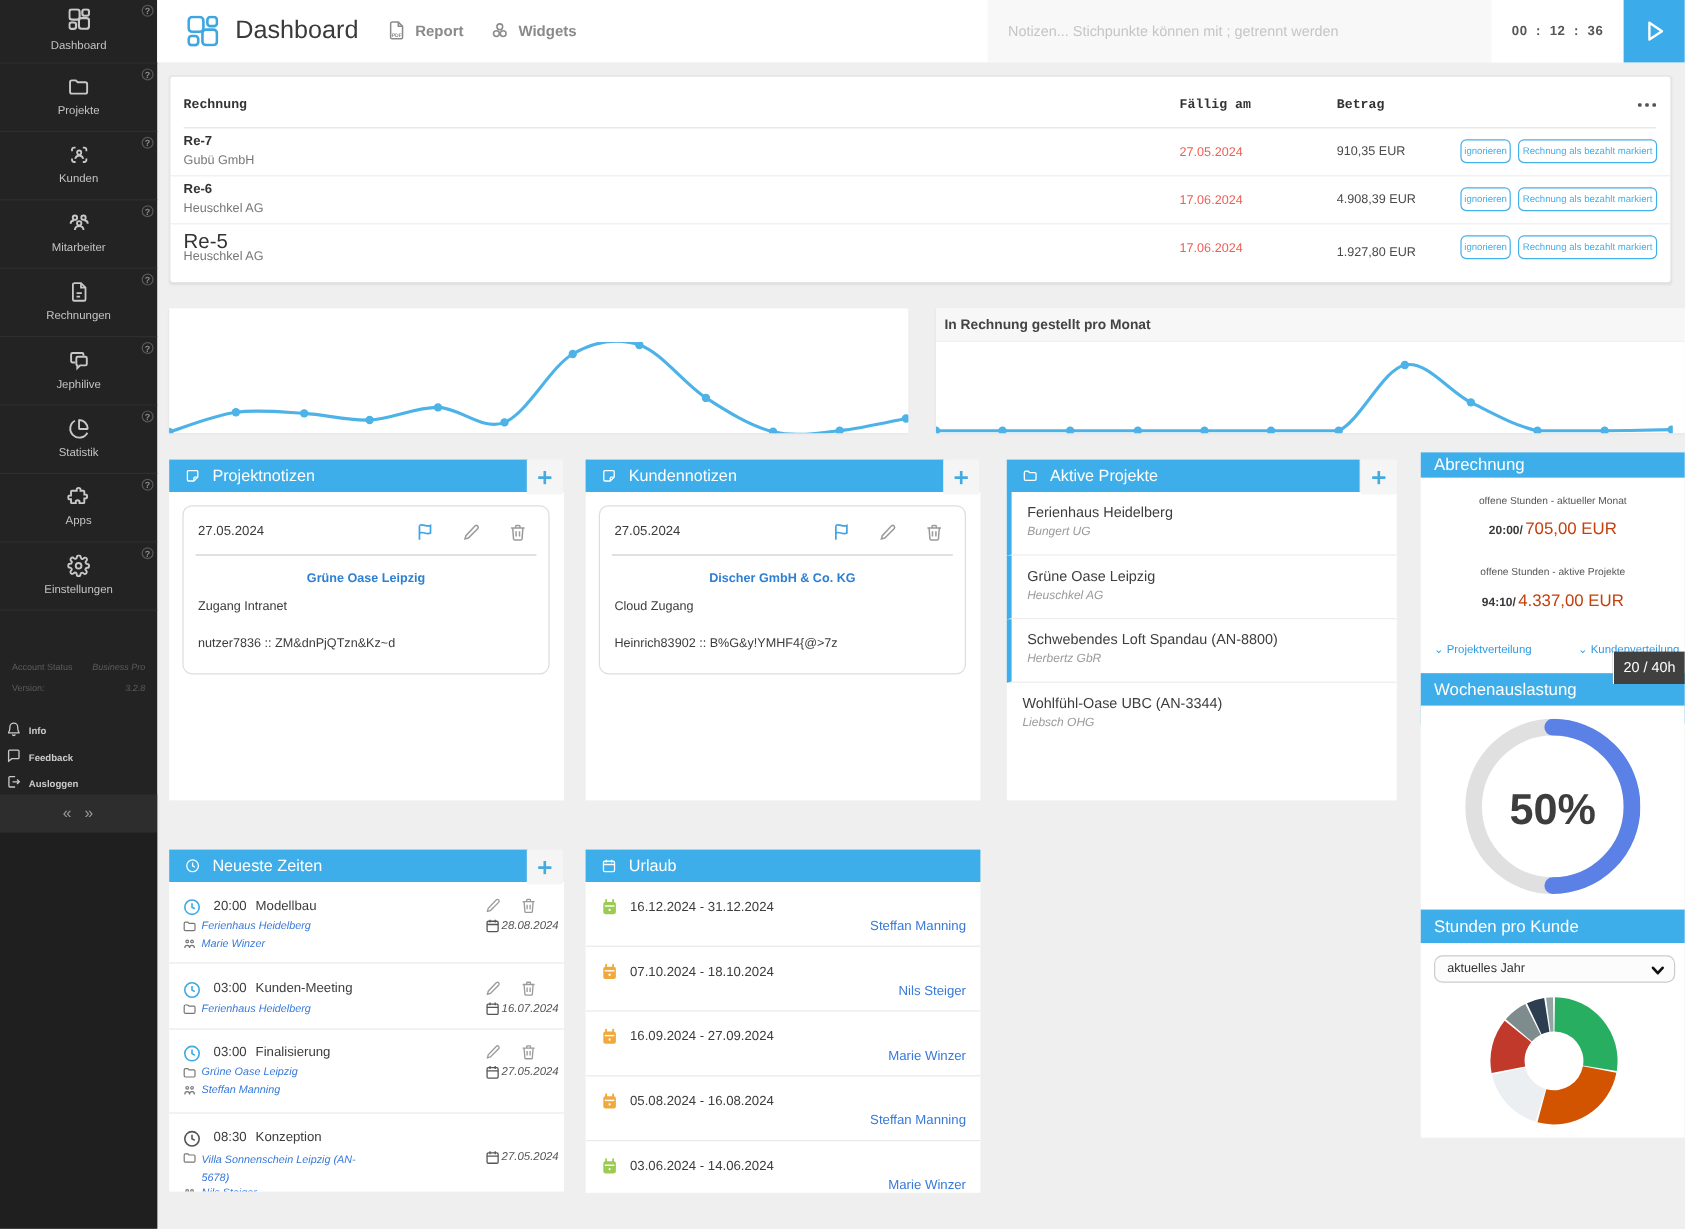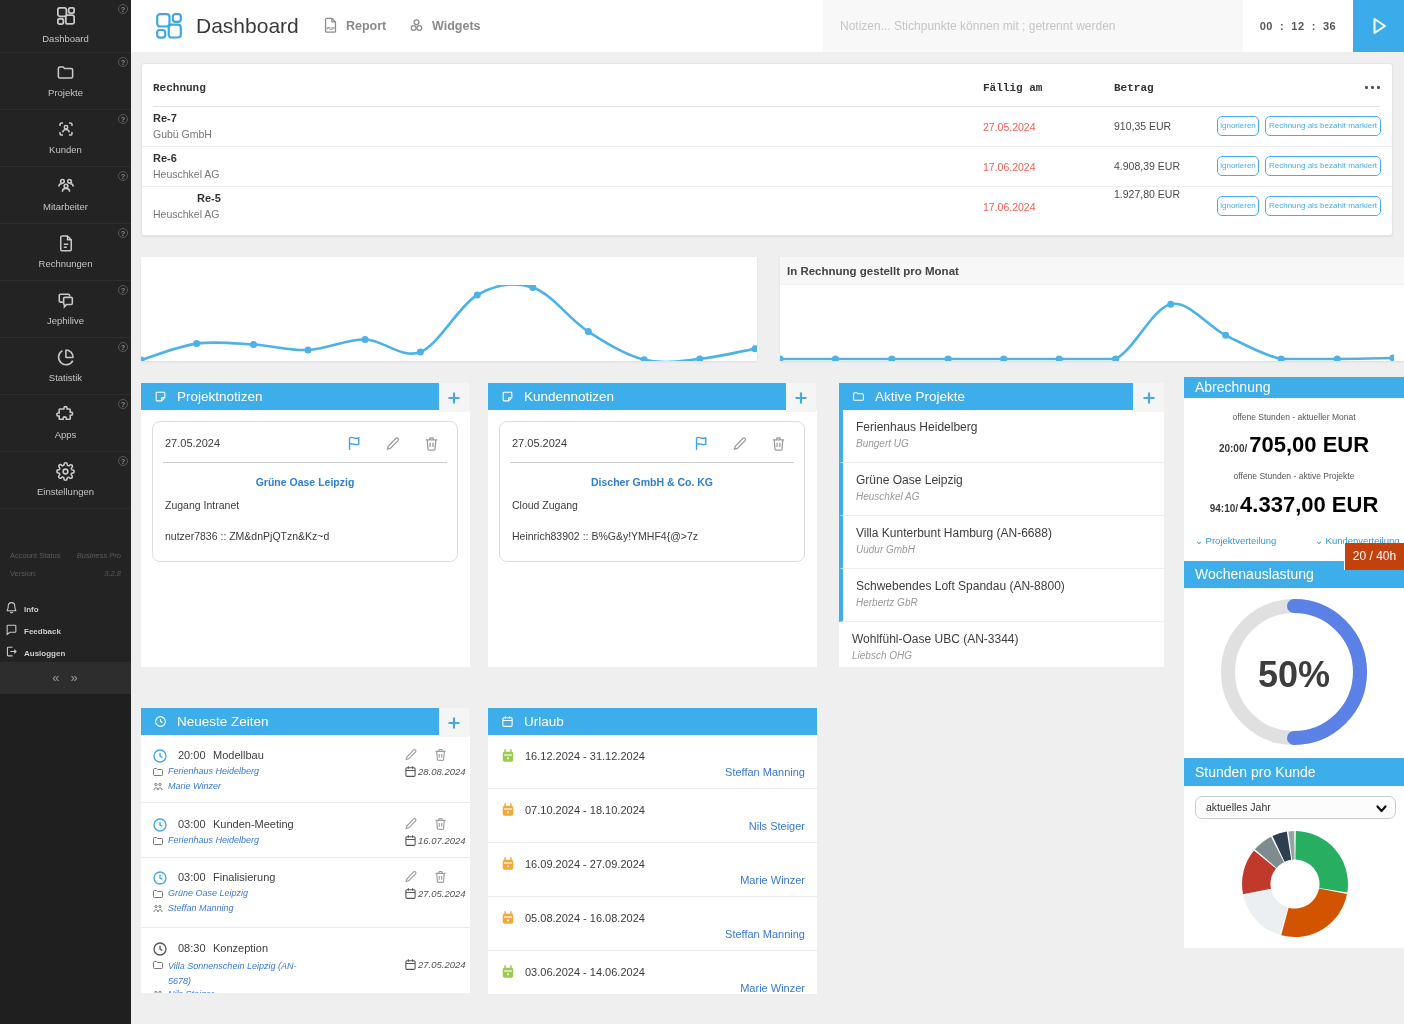--- a/index.html
+++ b/index.html
@@ -64,21 +64,21 @@
 
 .ur { position:relative; border-bottom:1px solid #e9e9e9; }
 .ur .d { font-size:11px; color:#3c3c3c; }
 .ur .n { position:absolute; right:12px; color:#3879d9; font-size:11px; }
 
 
 .rc-head { position:absolute; left:1184px; width:220px; background:#3daee9; color:#fff; font-size:14px; }
 .cap { color:#555; font-size:8.5px; text-align:center; position:absolute; width:220px; left:1184px; }
 .big { position:absolute; width:220px; left:1184px; text-align:center; }
 .big .h { font-size:10px; color:#3a3a3a; font-weight:bold; }
-.big .v { font-size:22px; color:#000000; font-weight:bold; }
+.big .v { font-size:14px; color:#c2410c; font-weight:normal; }
 .vlink { position:absolute; color:#2e9ae4; font-size:9.5px; }
 </style>
 </head>
 <body>
 
 <div id="sidebar">
   <div class="sb-item">
     <div class="sb-icon"><svg width="18" height="18" viewBox="0 0 26 26" fill="none" stroke="#c8c8c8" stroke-width="2.6">
           <rect x="1.2" y="1.2" width="12.3" height="12.3" rx="3"></rect>
           <rect x="16.8" y="1.2" width="8" height="7.6" rx="2.5"></rect>
@@ -219,24 +219,24 @@
   <div class="abs red" style="left:841px;top:57px;font-size:10.5px;">27.05.2024</div>
   <div class="abs" style="left:972px;top:56px;font-size:10.5px;color:#4a4a4a;">910,35 EUR</div>
   <div class="abs" style="right:11px;top:52px;"><span class="btn-o" style="width:42px;">ignorieren</span><span class="btn-o" style="width:116px;margin-left:6px;">Rechnung als bezahlt markiert</span></div>
   <div class="abs" style="left:0;right:0;top:82px;border-top:1px solid #eee;"></div>
   <div class="abs" style="left:11px;top:88px;font-size:11px;color:#333;font-weight:bold;">Re-6</div>
   <div class="abs" style="left:11px;top:104px;font-size:10.5px;color:#777;">Heuschkel AG</div>
   <div class="abs red" style="left:841px;top:97px;font-size:10.5px;">17.06.2024</div>
   <div class="abs" style="left:972px;top:96px;font-size:10.5px;color:#4a4a4a;">4.908,39 EUR</div>
   <div class="abs" style="right:11px;top:92px;"><span class="btn-o" style="width:42px;">ignorieren</span><span class="btn-o" style="width:116px;margin-left:6px;">Rechnung als bezahlt markiert</span></div>
   <div class="abs" style="left:0;right:0;top:122px;border-top:1px solid #eee;"></div>
-  <div class="abs" style="left:11px;top:128px;font-size:11px;color:#333;font-weight:bold;margin-left:44px;">Re-5</div>
+  <div class="abs" style="left:11px;top:128px;font-size:17px;color:#333;font-weight:normal;">Re-5</div>
   <div class="abs" style="left:11px;top:144px;font-size:10.5px;color:#777;">Heuschkel AG</div>
   <div class="abs red" style="left:841px;top:137px;font-size:10.5px;">17.06.2024</div>
-  <div class="abs" style="left:972px;top:124px;font-size:10.5px;color:#4a4a4a;">1.927,80 EUR</div>
+  <div class="abs" style="left:972px;top:140px;font-size:10.5px;color:#4a4a4a;">1.927,80 EUR</div>
   <div class="abs" style="right:11px;top:132px;"><span class="btn-o" style="width:42px;">ignorieren</span><span class="btn-o" style="width:116px;margin-left:6px;">Rechnung als bezahlt markiert</span></div>
 </div>
 
 <div class="panel" style="left:141px;top:257px;width:616px;height:104px;box-shadow:0 1px 2px rgba(0,0,0,0.08);">
   <svg class="abs" style="left:0;top:28px;" width="616" height="76" viewBox="0 0 616 76">
     <path d="M0.0,75.0 C9.3,72.3 36.9,61.2 55.6,58.6 C74.3,56.0 93.9,58.4 112.5,59.5 C131.1,60.6 148.4,65.8 167.0,65.0 C185.6,64.2 205.3,54.2 224.0,54.5 C242.7,54.8 260.7,74.4 279.4,67.0 C298.1,59.6 317.6,20.8 336.3,10.0 C355.0,-0.8 373.3,-3.6 391.8,2.5 C410.3,8.6 428.7,34.6 447.3,46.6 C465.9,58.6 484.6,70.2 503.2,74.8 C521.8,79.3 540.2,75.8 558.7,73.9 C577.2,72.1 604.8,65.4 614.0,63.7" fill="none" stroke="#4cb2e8" stroke-width="2.6"></path>
     <g fill="#4cb2e8">
       <circle cx="0" cy="75" r="3.5"></circle>
         <circle cx="55.6" cy="58.6" r="3.5"></circle>
         <circle cx="112.5" cy="59.5" r="3.5"></circle>
@@ -343,44 +343,40 @@
 <div style="position:absolute;left:839px;top:410px;width:325px;">
   <div class="proj" style="height:53px;border-left:4px solid #3daee9;padding:10px 0 0 13px;">
       <div class="t">Ferienhaus Heidelberg</div>
       <div class="s">Bungert UG</div>
     </div>
   <div class="proj" style="height:53px;border-left:4px solid #3daee9;padding:10px 0 0 13px;">
       <div class="t">Grüne Oase Leipzig</div>
       <div class="s">Heuschkel AG</div>
     </div>
   <div class="proj" style="height:53px;border-left:4px solid #3daee9;padding:10px 0 0 13px;">
-      <div class="t">Villa Kunterbunt Hamburg (AN-6688)</div>
-      <div class="s">Uudur GmbH</div>
-    </div>
-  <div class="proj" style="height:53px;border-left:4px solid #3daee9;padding:10px 0 0 13px;">
       <div class="t">Schwebendes Loft Spandau (AN-8800)</div>
       <div class="s">Herbertz GbR</div>
     </div>
   <div class="proj" style="height:45px;border-bottom:none;padding:10px 0 0 13px;">
       <div class="t">Wohlfühl-Oase UBC (AN-3344)</div>
       <div class="s">Liebsch OHG</div>
     </div>
 </div>
 
 <div class="panel" style="left:1184px;top:398px;width:220px;height:163px;"></div>
 <div class="rc-head" style="top:377px;height:21px;line-height:21px;padding-left:11px;">Abrechnung</div>
 <div class="cap" style="top:412px;">offene Stunden - aktueller Monat</div>
 <div class="big" style="top:432px;"><span class="h">20:00/</span><span class="v" style="margin-left:2px;">705,00 EUR</span></div>
 <div class="cap" style="top:471px;">offene Stunden - aktive Projekte</div>
 <div class="big" style="top:492px;"><span class="h">94:10/</span><span class="v" style="margin-left:2px;">4.337,00 EUR</span></div>
 <div class="vlink" style="left:1195px;top:535px;">⌄ Projektverteilung</div>
 <div class="vlink" style="left:1315px;top:535px;">⌄ Kundenverteilung</div>
 
 <div class="rc-head" style="top:561px;height:42px;line-height:27px;padding-left:11px;">Wochenauslastung</div>
-<div class="abs" style="left:1344px;top:543px;width:60px;height:27px;background:#c2410c;border-left:1px solid #fff;color:#fff;font-size:12px;line-height:27px;text-align:center;">20 / 40h</div>
+<div class="abs" style="left:1344px;top:543px;width:60px;height:27px;background:#404040;border-left:1px solid #fff;color:#fff;font-size:12px;line-height:27px;text-align:center;">20 / 40h</div>
 <div class="panel" style="left:1184px;top:588px;width:220px;height:170px;"></div>
 <svg class="abs" style="left:1221px;top:599px;" width="146" height="146" viewBox="0 0 146 146">
   <circle cx="73" cy="73" r="66" fill="none" stroke="#e0e0e0" stroke-width="14"></circle>
   <path d="M73 7 A66 66 0 0 1 73 139" fill="none" stroke="#5b80e6" stroke-width="14" stroke-linecap="round"></path>
   <text x="73" y="88" text-anchor="middle" font-size="36" font-weight="bold" fill="#3d3d3d" font-family="Liberation Sans, sans-serif">50%</text>
 </svg>
 
 <div class="rc-head" style="top:758px;height:28px;line-height:28px;padding-left:11px;">Stunden pro Kunde</div>
 <div class="panel" style="left:1184px;top:786px;width:220px;height:162px;"></div>
 <div class="abs" style="left:1195px;top:796px;width:201px;height:23px;background:#fcfcfc;border:1px solid #ccc;border-radius:7px;font-size:10.5px;color:#333;line-height:21px;padding-left:10px;">aktuelles Jahr<svg style="position:absolute;right:8px;top:8px;" width="11" height="8" viewBox="0 0 11 8" fill="none" stroke="#111" stroke-width="2.2" stroke-linecap="round" stroke-linejoin="round">

